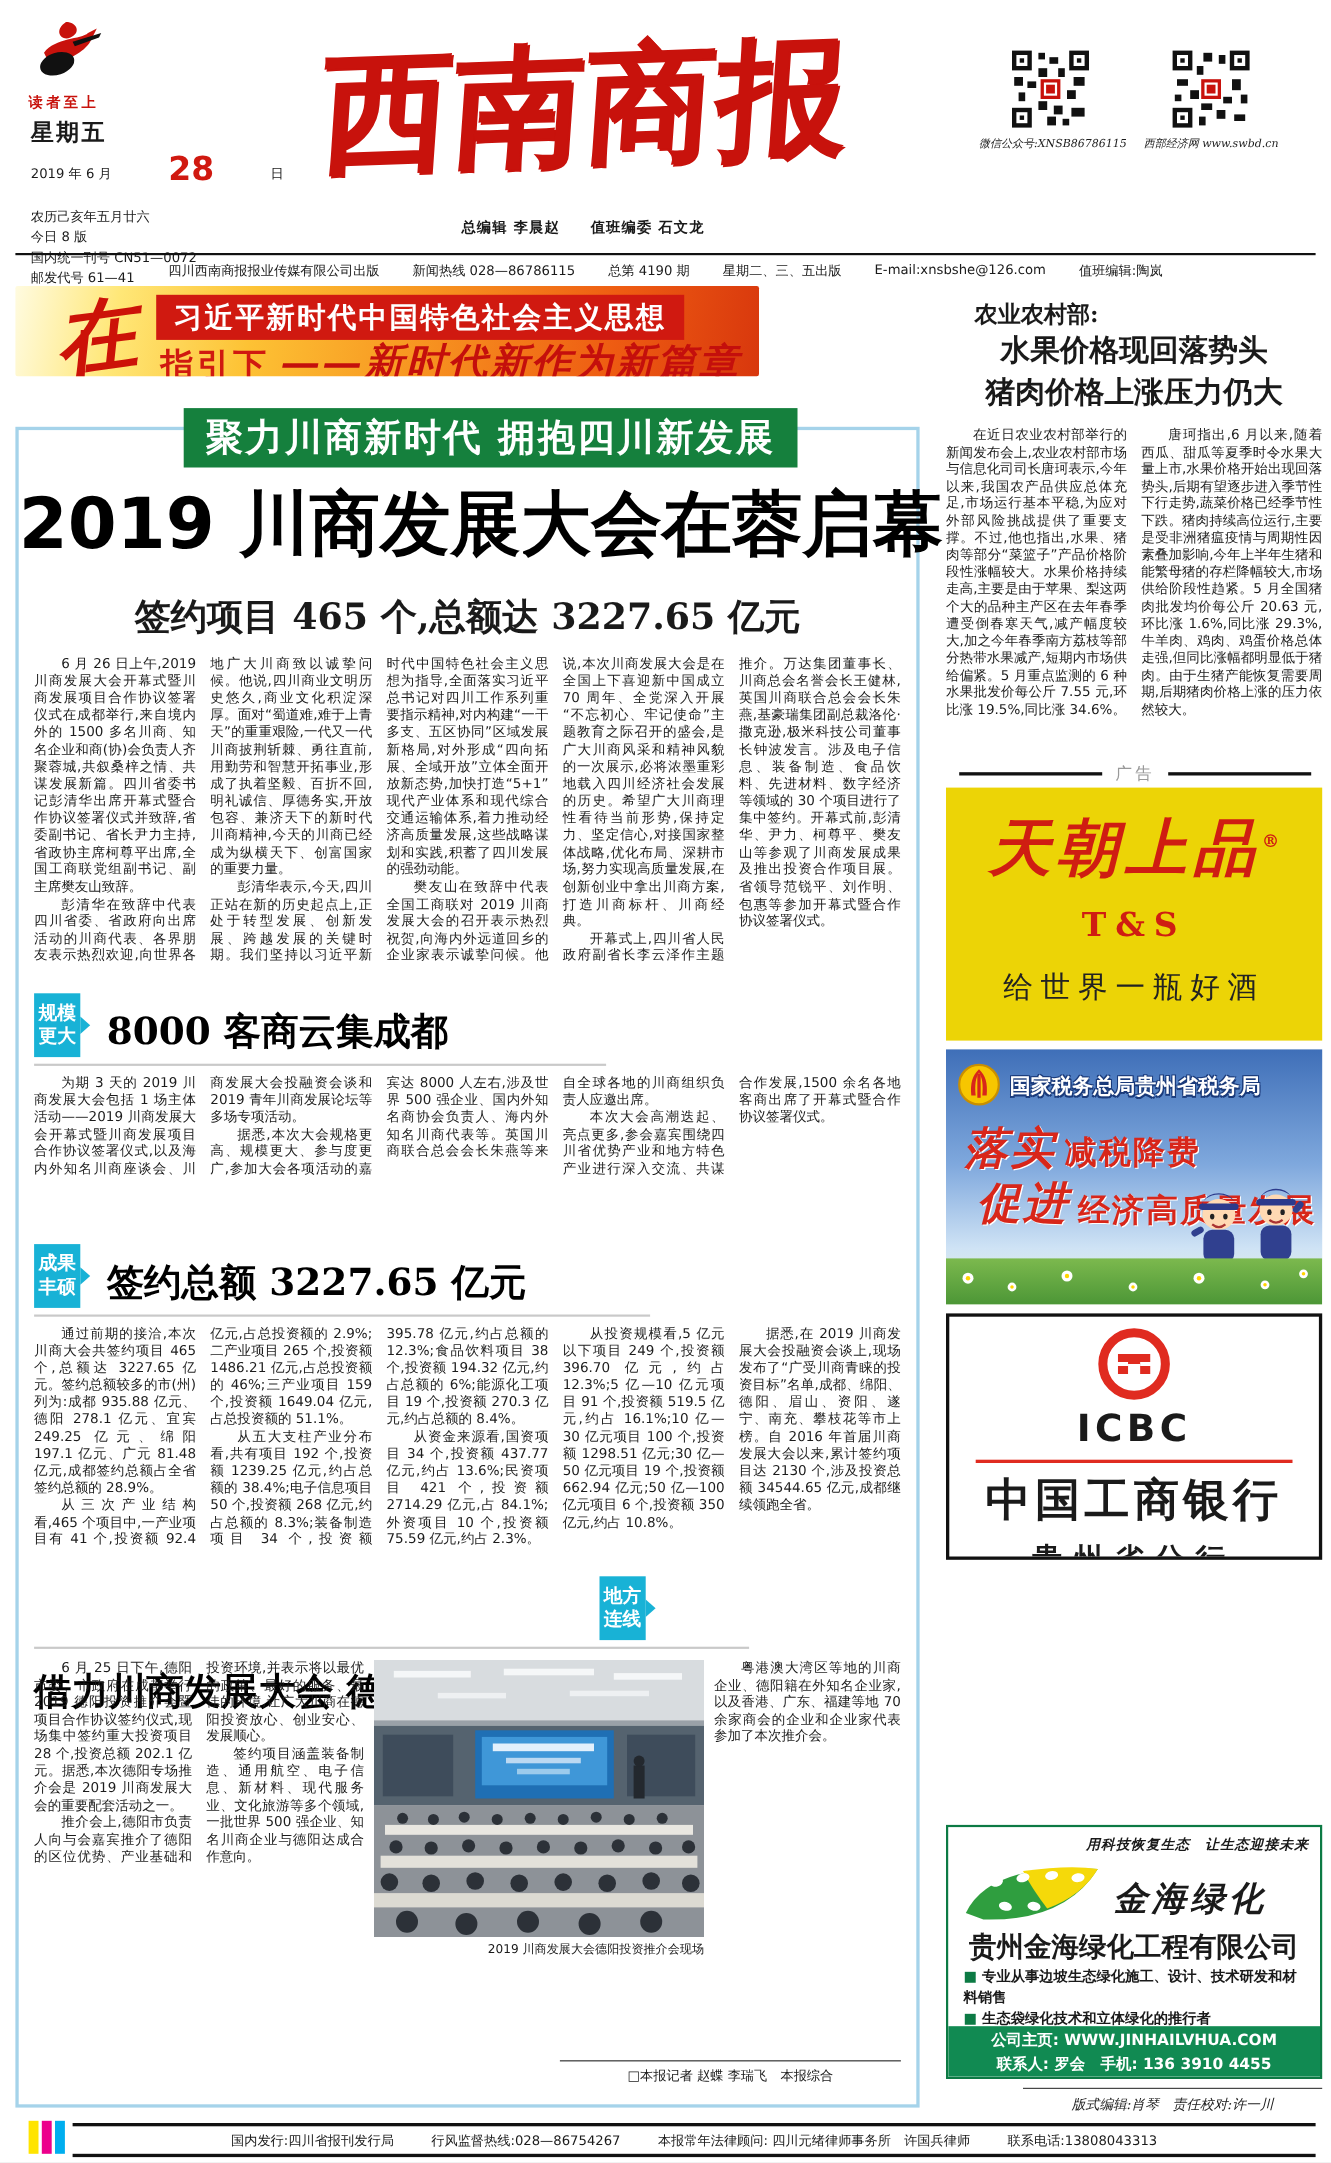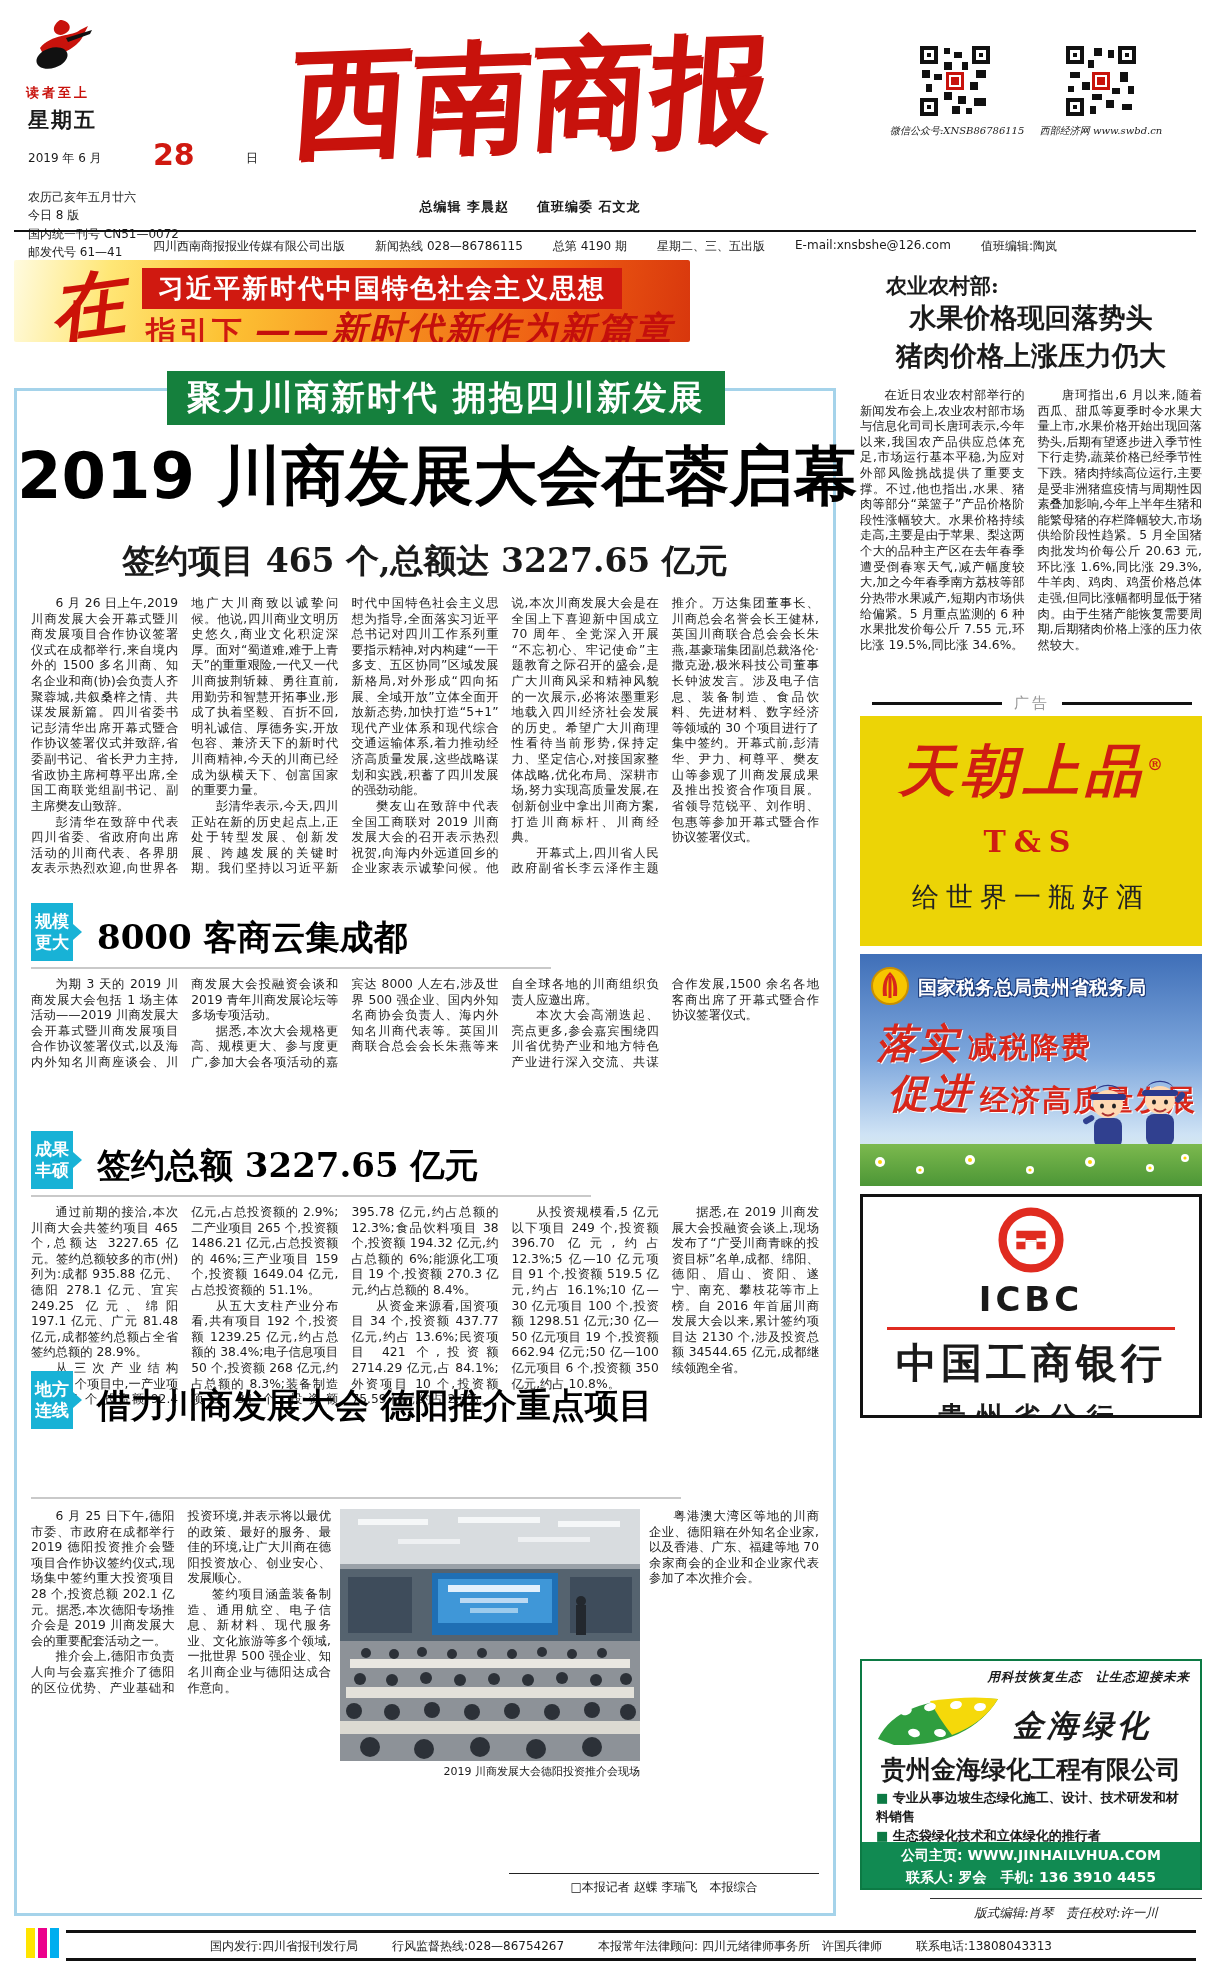--- a/index.html
+++ b/index.html
@@ -289,21 +289,21 @@
     <div class="sec-rule" style="left:14px; top:804px; width:560px;"></div>
     <div class="abs textblock cols5" style="left:14px; top:814px; width:788px; height:218px;">
       <p>通过前期的接洽,本次川商大会共签约项目 465 个,总额达 3227.65 亿元。签约总额较多的市(州)列为:成都 935.88 亿元、德阳 278.1 亿元、宜宾 249.25 亿元、绵阳 197.1 亿元、广元 81.48 亿元,成都签约总额占全省签约总额的 28.9%。</p>
       <p>从三次产业结构看,465 个项目中,一产业项目有 41 个,投资额 92.4 亿元,占总投资额的 2.9%;二产业项目 265 个,投资额 1486.21 亿元,占总投资额的 46%;三产业项目 159 个,投资额 1649.04 亿元,占总投资额的 51.1%。</p>
       <p>从五大支柱产业分布看,共有项目 192 个,投资额 1239.25 亿元,约占总额的 38.4%;电子信息项目 50 个,投资额 268 亿元,约占总额的 8.3%;装备制造项目 34 个,投资额 395.78 亿元,约占总额的 12.3%;食品饮料项目 38 个,投资额 194.32 亿元,约占总额的 6%;能源化工项目 19 个,投资额 270.3 亿元,约占总额的 8.4%。</p>
       <p>从资金来源看,国资项目 34 个,投资额 437.77 亿元,约占 13.6%;民资项目 421 个,投资额 2714.29 亿元,占 84.1%;外资项目 10 个,投资额 75.59 亿元,约占 2.3%。</p>
       <p>从投资规模看,5 亿元以下项目 249 个,投资额 396.70 亿元,约占 12.3%;5 亿—10 亿元项目 91 个,投资额 519.5 亿元,约占 16.1%;10 亿—30 亿元项目 100 个,投资额 1298.51 亿元;30 亿—50 亿元项目 19 个,投资额 662.94 亿元;50 亿—100 亿元项目 6 个,投资额 350 亿元,约占 10.8%。</p>
       <p>据悉,在 2019 川商发展大会投融资会谈上,现场发布了“广受川商青睐的投资目标”名单,成都、绵阳、德阳、眉山、资阳、遂宁、南充、攀枝花等市上榜。自 2016 年首届川商发展大会以来,累计签约项目达 2130 个,涉及投资总额 34544.65 亿元,成都继续领跑全省。</p>
     </div>
 
-    <div class="sec-head" style="left:14px; top:980px;">
+    <div class="sec-head" style="left:14px; top:1042px;flex-direction:column;">
       <div class="sec-tag">
           <span>地方连线</span>
         </div>
       <div class="sec-title">借力川商发展大会 德阳推介重点项目</div>
     </div>
     <div class="sec-rule" style="left:14px; top:1106px; width:650px;"></div>
 
     <div class="abs" style="left:14px; top:1118px; width:788px; height:352px; display:flex; gap:9px;">
       <div class="textblock cols2" style="width:300px; height:352px;">
         <p>6 月 25 日下午,德阳市委、市政府在成都举行 2019 德阳投资推介会暨项目合作协议签约仪式,现场集中签约重大投资项目 28 个,投资总额 202.1 亿元。据悉,本次德阳专场推介会是 2019 川商发展大会的重要配套活动之一。</p>

